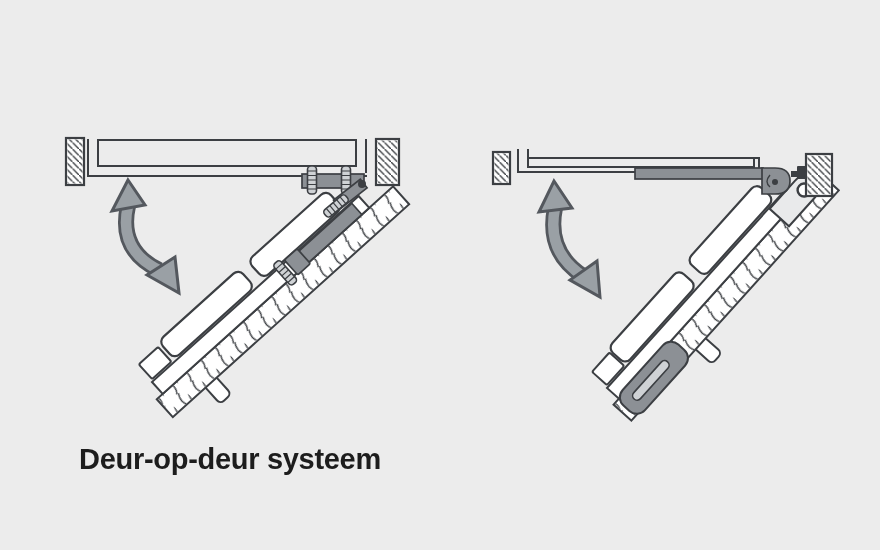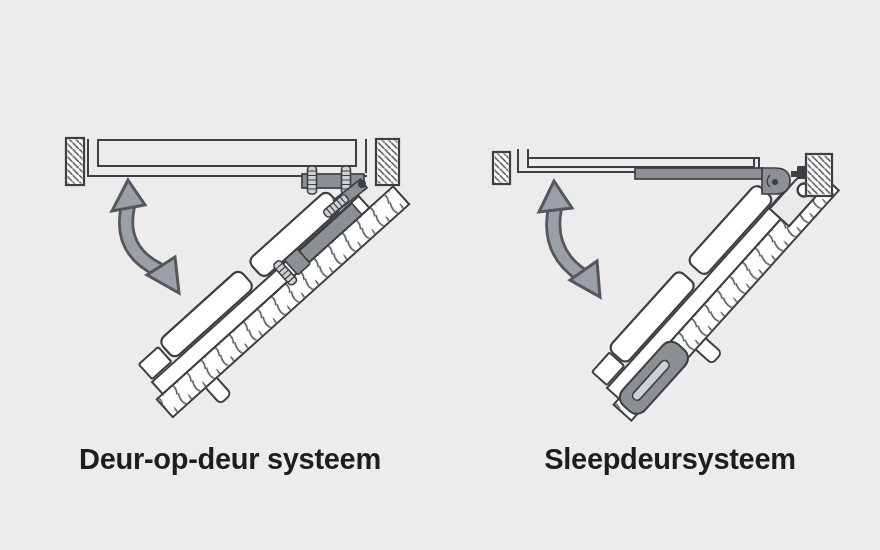--- a/index.html
+++ b/index.html
@@ -160,14 +160,13 @@
 
     <g>
       <path class="shaft-o" d="M75,98 Q66,142 103,166"></path>
       <path class="shaft-i" d="M75,98 Q66,142 103,166"></path>
       <polygon class="head" points="74,71 92,98 59,102"></polygon>
       <polygon class="head" points="120,187 117,151 90,170"></polygon>
     </g>
   </svg>
 
   <div id="cap-left" class="caption">Deur-op-deur systeem</div>
-  <div id="cap-right" class="caption">Sleepdeursysteem</div>
 </div>
 
 </body></html>

